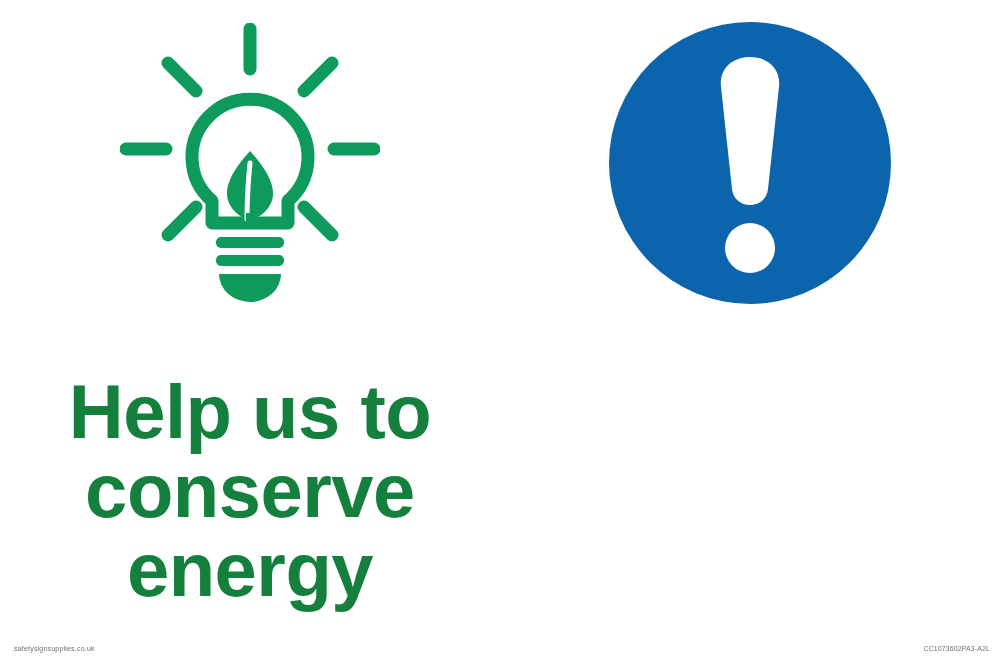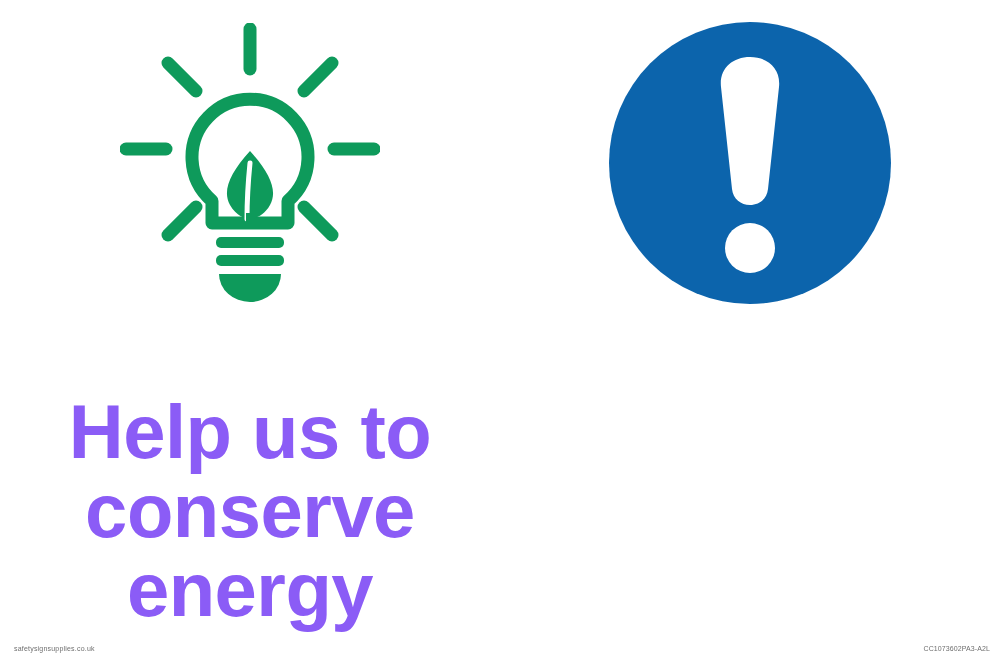--- a/index.html
+++ b/index.html
@@ -46,23 +46,23 @@
     position: absolute;
     left: 0;
     width: 500px;
     text-align: center;
     font-weight: bold;
     line-height: 1.04;
     letter-spacing: -0.5px;
     white-space: pre-line;
   }
   #message-energy {
-    top: 316px;
+    top: 296px;
     font-size: 76px;
-    color: #8b5cf6;
+    color: #15803d;
   }
   #message-blinds {
     top: 322px;
     font-size: 63px;
     color: #0c64ac;
   }
 
   
   .footer-mark {
     position: absolute;

